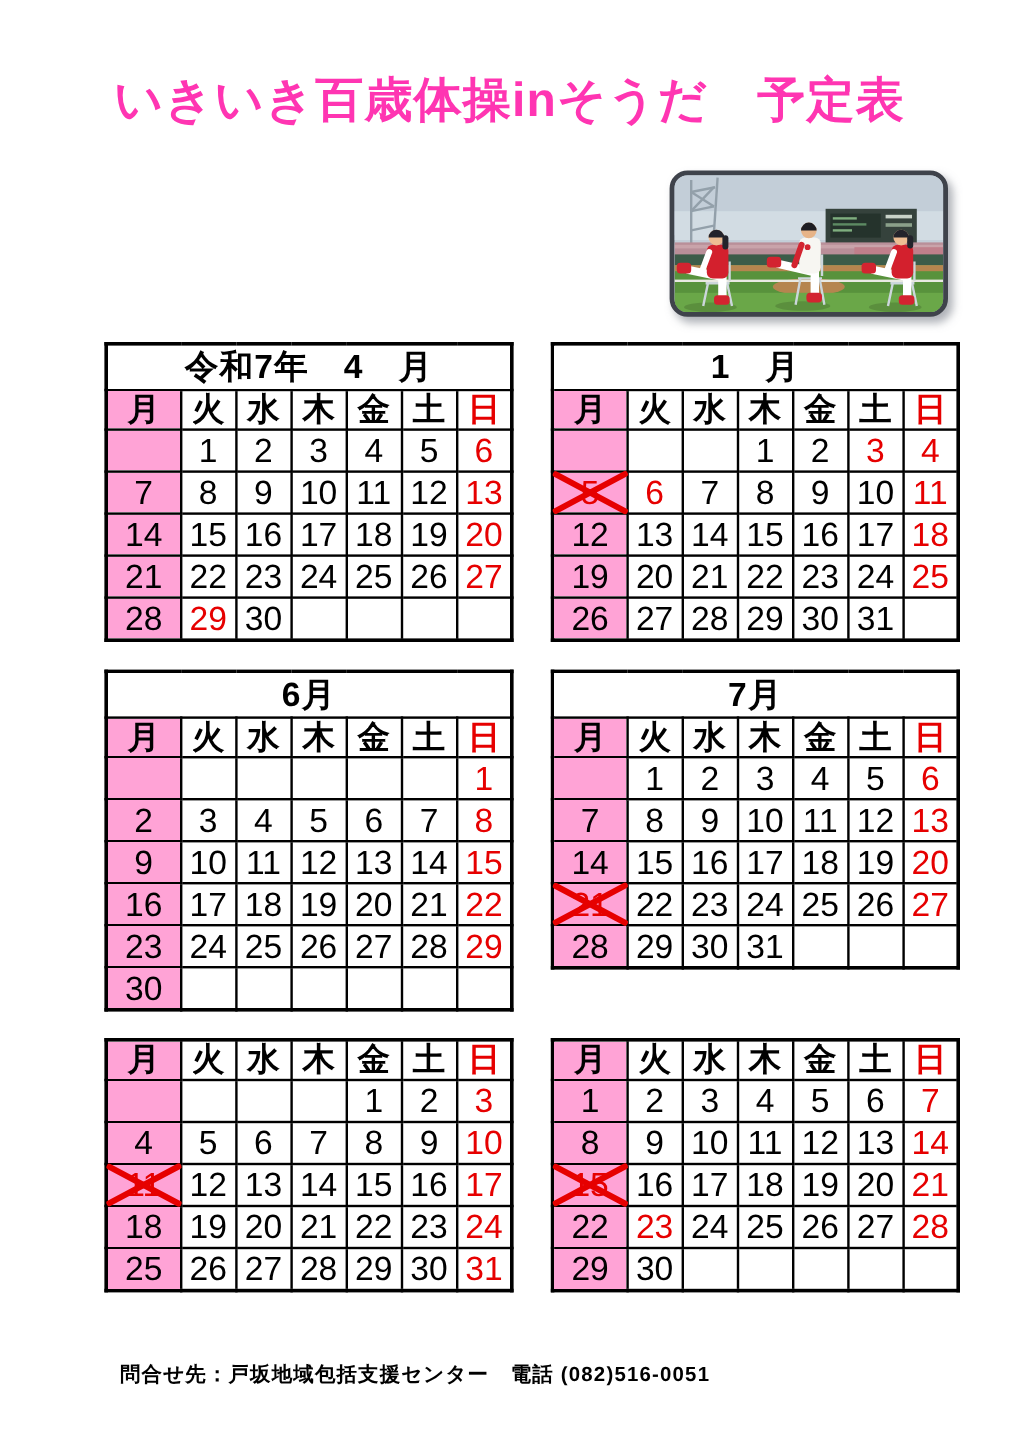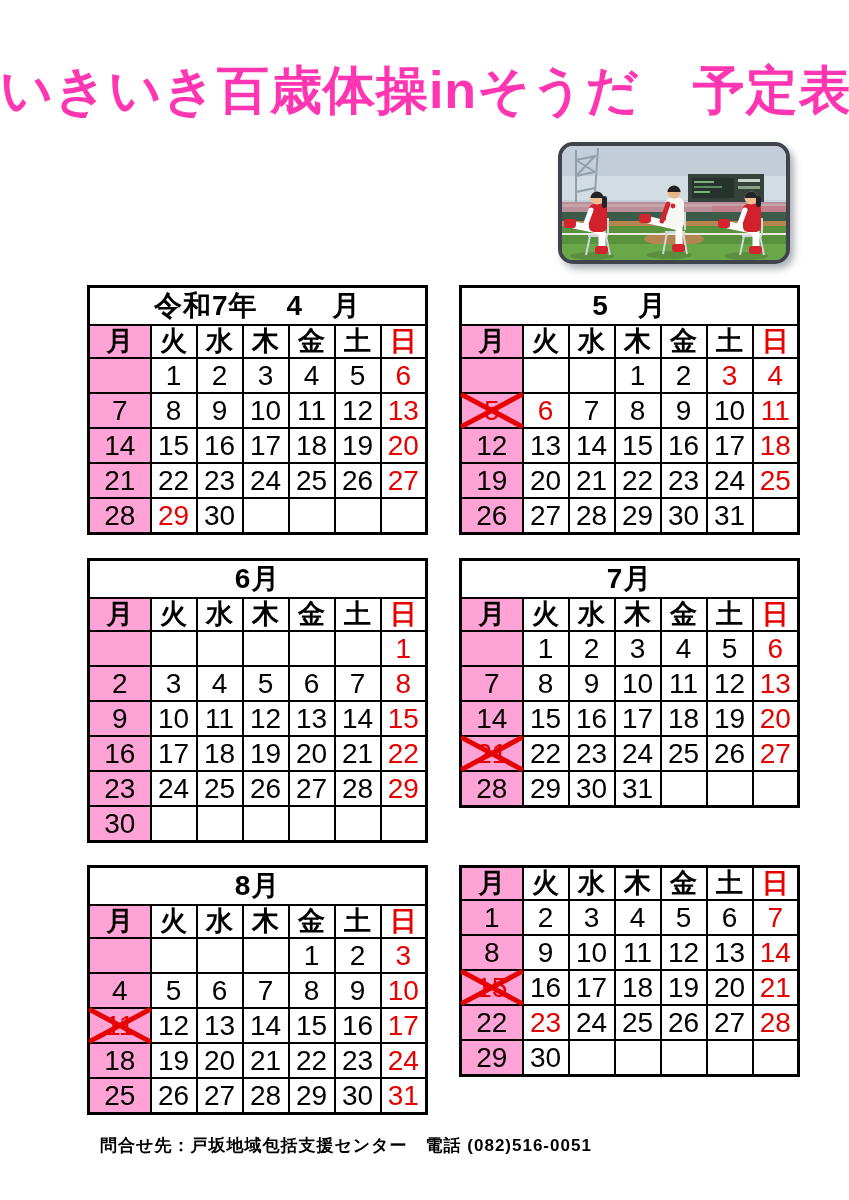--- a/index.html
+++ b/index.html
@@ -4,21 +4,21 @@
 <style>
   html,body{margin:0;padding:0;background:#fff;}
   .page{
     position:relative;width:849px;height:1200px;background:#fff;
     font-family:"Liberation Sans","DejaVu Sans",sans-serif;color:#000;
     overflow:hidden;
   }
   
   .page-title{
     position:absolute;top:56px;left:0;width:100%;margin:0;
-    text-align:center;font-size:52px;font-weight:bold;
+    text-align:center;font-size:40px;font-weight:bold;
     color:var(--magenta,#ff35b2);letter-spacing:1px;white-space:nowrap;
   }
   .info{position:absolute;left:116px;top:127px;}
   .info .line{
     height:35px;line-height:35px;font-size:20px;font-weight:bold;
     letter-spacing:1px;white-space:nowrap;
   }
   
   .photo{
     position:absolute;left:558px;top:142px;width:224px;height:114px;
@@ -231,21 +231,21 @@
           <col class="mon-col">
           <col class="day-col">
           <col class="day-col">
           <col class="day-col">
           <col class="day-col">
           <col class="day-col">
           <col class="day-col">
         </colgroup>
         <tbody>
           <tr>
-            <td colspan="7" class="cal-title">5　月</td>
+            <td colspan="7" class="cal-title">1　月</td>
           </tr>
           <tr>
             <td class="hd mon">月</td>
             <td class="hd">火</td>
             <td class="hd">水</td>
             <td class="hd">木</td>
             <td class="hd">金</td>
             <td class="hd">土</td>
             <td class="hd sun">日</td>
           </tr>
@@ -456,23 +456,20 @@
           <col class="mon-col">
           <col class="day-col">
           <col class="day-col">
           <col class="day-col">
           <col class="day-col">
           <col class="day-col">
           <col class="day-col">
         </colgroup>
         <tbody>
           <tr>
-            <td colspan="7" class="cal-title">8月</td>
-          </tr>
-          <tr>
             <td class="hd mon">月</td>
             <td class="hd">火</td>
             <td class="hd">水</td>
             <td class="hd">木</td>
             <td class="hd">金</td>
             <td class="hd">土</td>
             <td class="hd sun">日</td>
           </tr>
           <tr>
             <td class="dt mon"></td>

